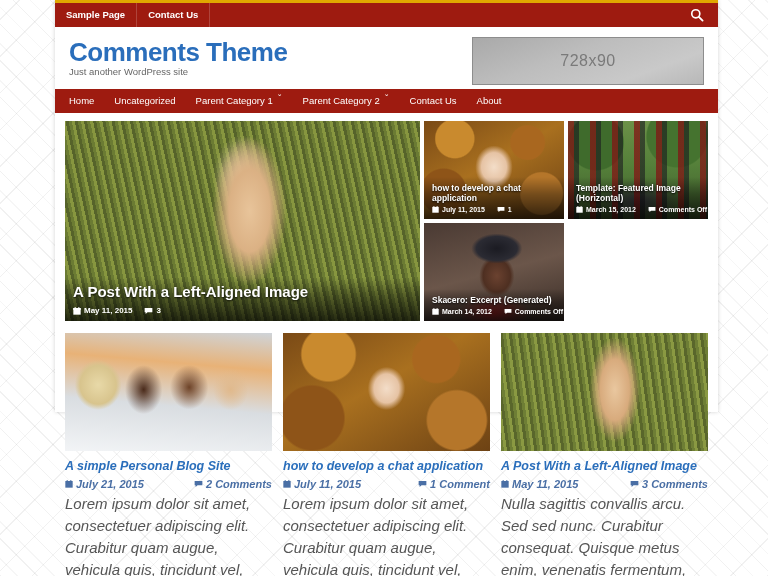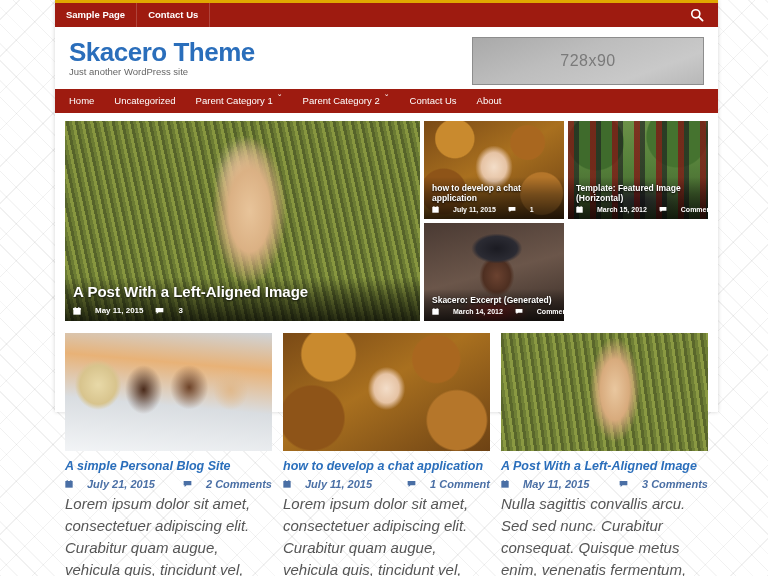--- a/index.html
+++ b/index.html
@@ -167,21 +167,21 @@
     line-height: 1.2;
   }
   .feat-meta {
     display: flex;
     align-items: center;
     gap: 12px;
     font-size: 7px;
     font-weight: bold;
   }
   .feat-main .feat-meta { font-size: 8px; }
-  .meta-bit { display: flex; align-items: center; gap: 14px; white-space: nowrap; }
+  .meta-bit { display: flex; align-items: center; gap: 3px; white-space: nowrap; }
 
   
   .posts {
     display: flex;
     gap: 11px;
     padding: 6px 10px 10px 10px;
     font-style: italic;
   }
   .post-card { width: 213px; cursor: default; }
   .post-thumb {
@@ -285,21 +285,21 @@
     <div class="search-icon">
       <svg viewBox="0 0 16 16" width="14" height="14">
         <circle cx="6.6" cy="6.6" r="4.6" fill="none" stroke="#ffffff" stroke-width="1.9"></circle>
         <line x1="10.1" y1="10.1" x2="14.4" y2="14.4" stroke="#ffffff" stroke-width="2.1" stroke-linecap="round"></line>
       </svg>
     </div>
   </div>
 
   <div class="header">
     <div class="brand">
-      <div class="site-title">Skacero Theme</div>
+      <div class="site-title">Comments Theme</div>
       <div class="site-desc">Just another WordPress site</div>
     </div>
     <div class="ad-banner">728x90</div>
   </div>
 
   <div class="mainnav">
     <div class="nav-item">
       <span>Home</span>
     </div>
     <div class="nav-item">

